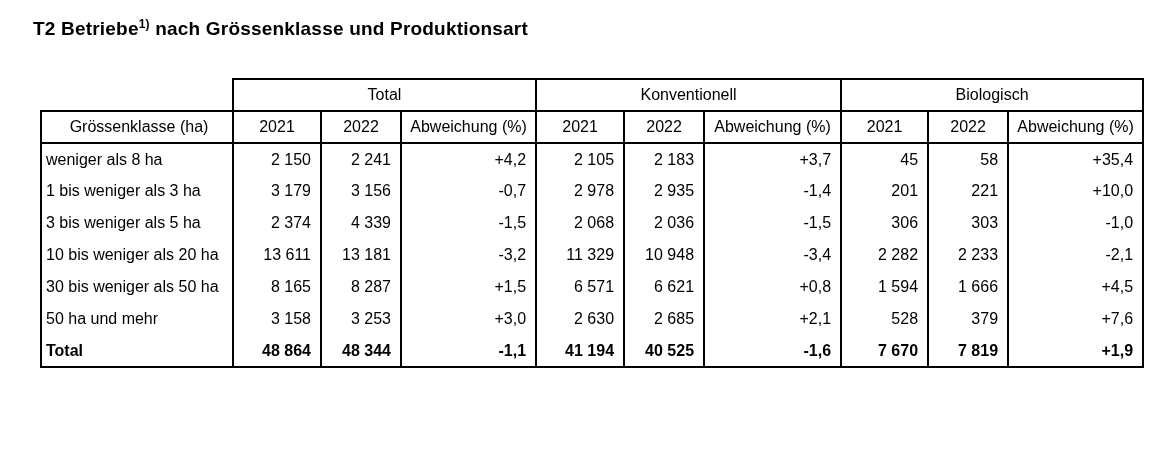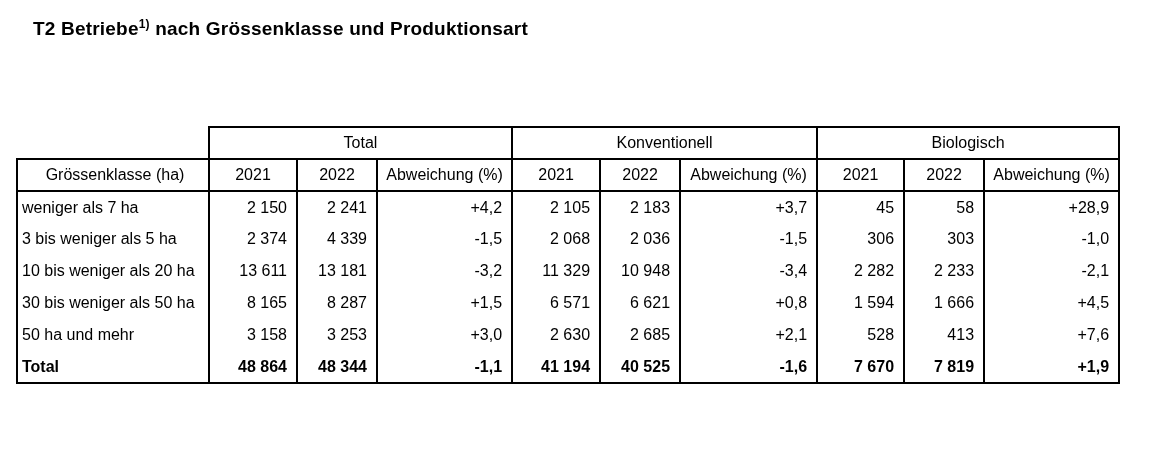--- a/index.html
+++ b/index.html
@@ -28,27 +28,26 @@
     letter-spacing: 0.2px;
   }
   .title sup {
     font-size: 12px;
     font-weight: bold;
     vertical-align: super;
     line-height: 0;
   }
   table.data-table {
     position: absolute;
-    left: 16px;
+    left: 40px;
     top: 78px;
     border-collapse: collapse;
     table-layout: fixed;
     width: 1102px;
     font-size: 16px;
-    margin-top: 48px;
   }
   table.data-table tr {
     height: 32px;
   }
   table.data-table th,
   table.data-table td {
     padding: 0;
     font-weight: normal;
     overflow: hidden;
     white-space: nowrap;
@@ -126,30 +125,42 @@
         <th>2021</th>
         <th>2022</th>
         <th>Abweichung (%)</th>
         <th>2021</th>
         <th>2022</th>
         <th>Abweichung (%)</th>
       </tr>
     </thead>
     <tbody>
         <tr>
-          <td class="rowlabel">weniger als 7 ha</td>
+          <td class="rowlabel">weniger als 8 ha</td>
           <td class="num">2 150</td>
           <td class="num">2 241</td>
           <td class="num">+4,2</td>
           <td class="num">2 105</td>
           <td class="num">2 183</td>
           <td class="num">+3,7</td>
           <td class="num">45</td>
           <td class="num">58</td>
-          <td class="num">+28,9</td>
+          <td class="num">+35,4</td>
+        </tr>
+        <tr>
+          <td class="rowlabel">1 bis weniger als 3 ha</td>
+          <td class="num">3 179</td>
+          <td class="num">3 156</td>
+          <td class="num">-0,7</td>
+          <td class="num">2 978</td>
+          <td class="num">2 935</td>
+          <td class="num">-1,4</td>
+          <td class="num">201</td>
+          <td class="num">221</td>
+          <td class="num">+10,0</td>
         </tr>
         <tr>
           <td class="rowlabel">3 bis weniger als 5 ha</td>
           <td class="num">2 374</td>
           <td class="num">4 339</td>
           <td class="num">-1,5</td>
           <td class="num">2 068</td>
           <td class="num">2 036</td>
           <td class="num">-1,5</td>
           <td class="num">306</td>
@@ -182,21 +193,21 @@
         </tr>
         <tr>
           <td class="rowlabel">50 ha und mehr</td>
           <td class="num">3 158</td>
           <td class="num">3 253</td>
           <td class="num">+3,0</td>
           <td class="num">2 630</td>
           <td class="num">2 685</td>
           <td class="num">+2,1</td>
           <td class="num">528</td>
-          <td class="num">413</td>
+          <td class="num">379</td>
           <td class="num">+7,6</td>
         </tr>
         <tr class="bold">
           <td class="rowlabel">Total</td>
           <td class="num">48 864</td>
           <td class="num">48 344</td>
           <td class="num">-1,1</td>
           <td class="num">41 194</td>
           <td class="num">40 525</td>
           <td class="num">-1,6</td>

